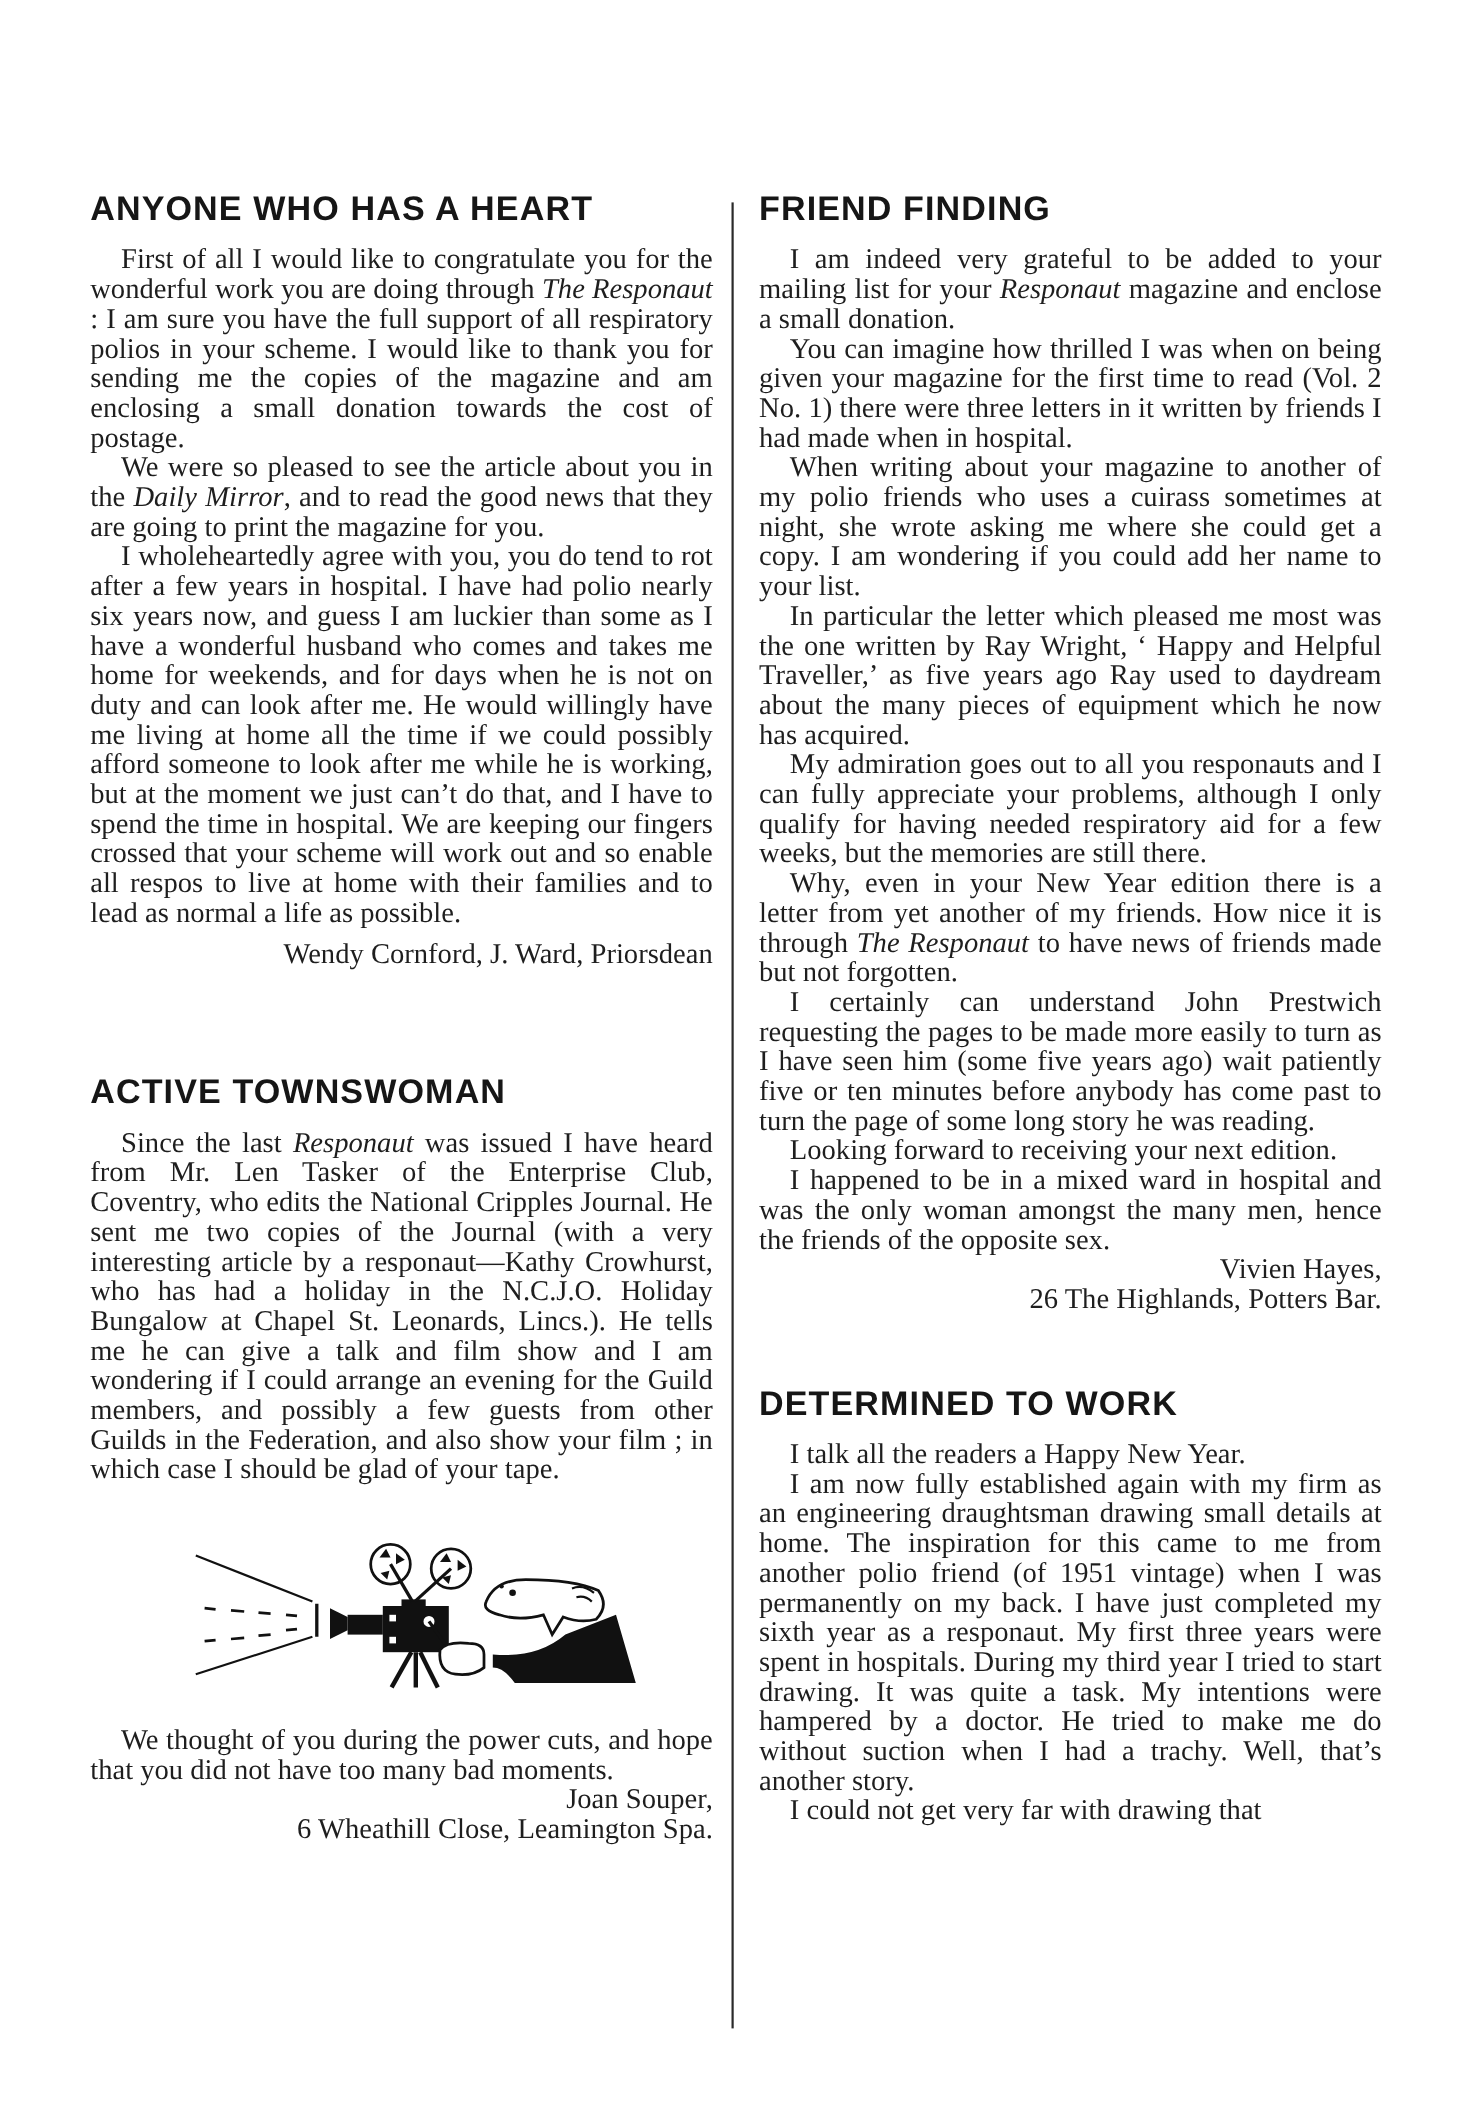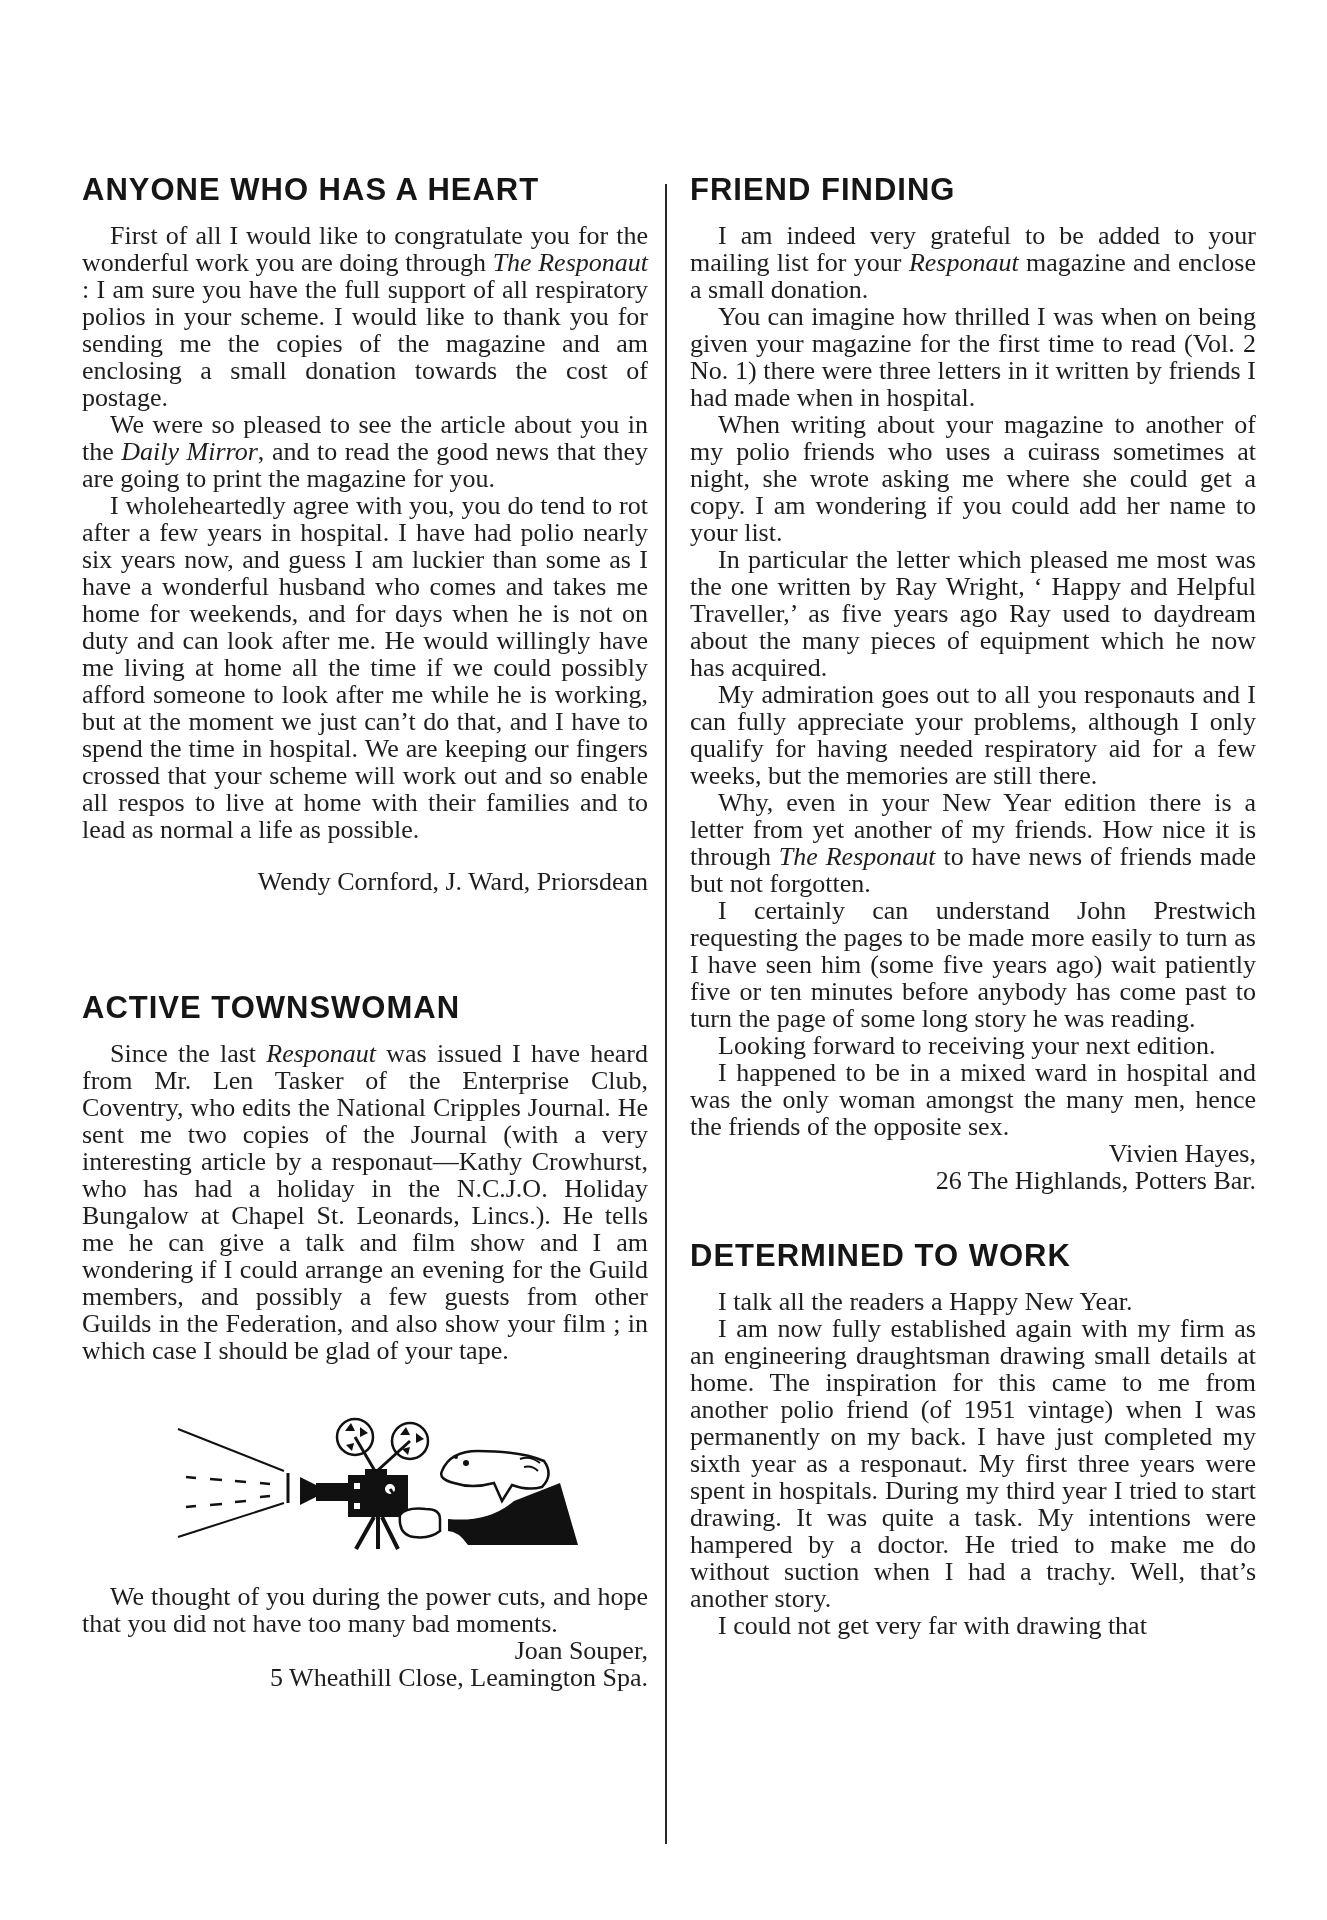--- a/index.html
+++ b/index.html
@@ -44,23 +44,23 @@
     }
     p {
       margin: 0;
       text-indent: 28px;
       text-align: justify;
     }
     .sig {
       text-align: right;
       text-indent: 0;
     }
-    .sig-gap { margin-top: 25px; }
+    .sig-gap { margin-top: 10px; }
     .section-gap { margin-top: 95px; }
-    .section-gap-right { margin-top: 44px; }
+    .section-gap-right { margin-top: 64px; }
     i { }
     .illustration {
       position: relative;
       width: 420px;
       height: 160px;
       margin: 35px 0 24px 78px;
     }
     .illustration svg { width: 420px; height: 160px; display: block; }
   </style>
 </head>
@@ -133,21 +133,21 @@
 
           <path d="M282,72 q8,-20 36,-20 q44,0 66,10 q10,14 -2,26 q-14,4 -30,-2 l-10,16 l-8,-18 q-22,6 -40,0 q-16,-4 -12,-12z" fill="#fff" stroke="#111" stroke-width="2.5"></path>
           <circle cx="306" cy="64" r="3" fill="#111"></circle>
           <circle cx="296" cy="58" r="2" fill="#111"></circle>
           <path d="M360,60 q10,-4 20,4 M364,68 q8,-2 14,4" stroke="#111" stroke-width="2" fill="none"></path>
         </svg>
       </div>
 
       <p>We thought of you during the power cuts, and hope that you did not have too many bad moments.</p>
       <p class="sig">Joan Souper,</p>
-      <p class="sig">5 Wheathill Close, Leamington Spa.</p>
+      <p class="sig">6 Wheathill Close, Leamington Spa.</p>
     </section>
   </div>
 
   <div class="divider"></div>
 
   <div class="col col-right">
 
     <section>
       <h2>FRIEND FINDING</h2>
       <p><span>I am indeed very grateful to be added to your mailing list for your </span><i>Responaut</i><span> magazine and enclose a small donation.</span></p>

